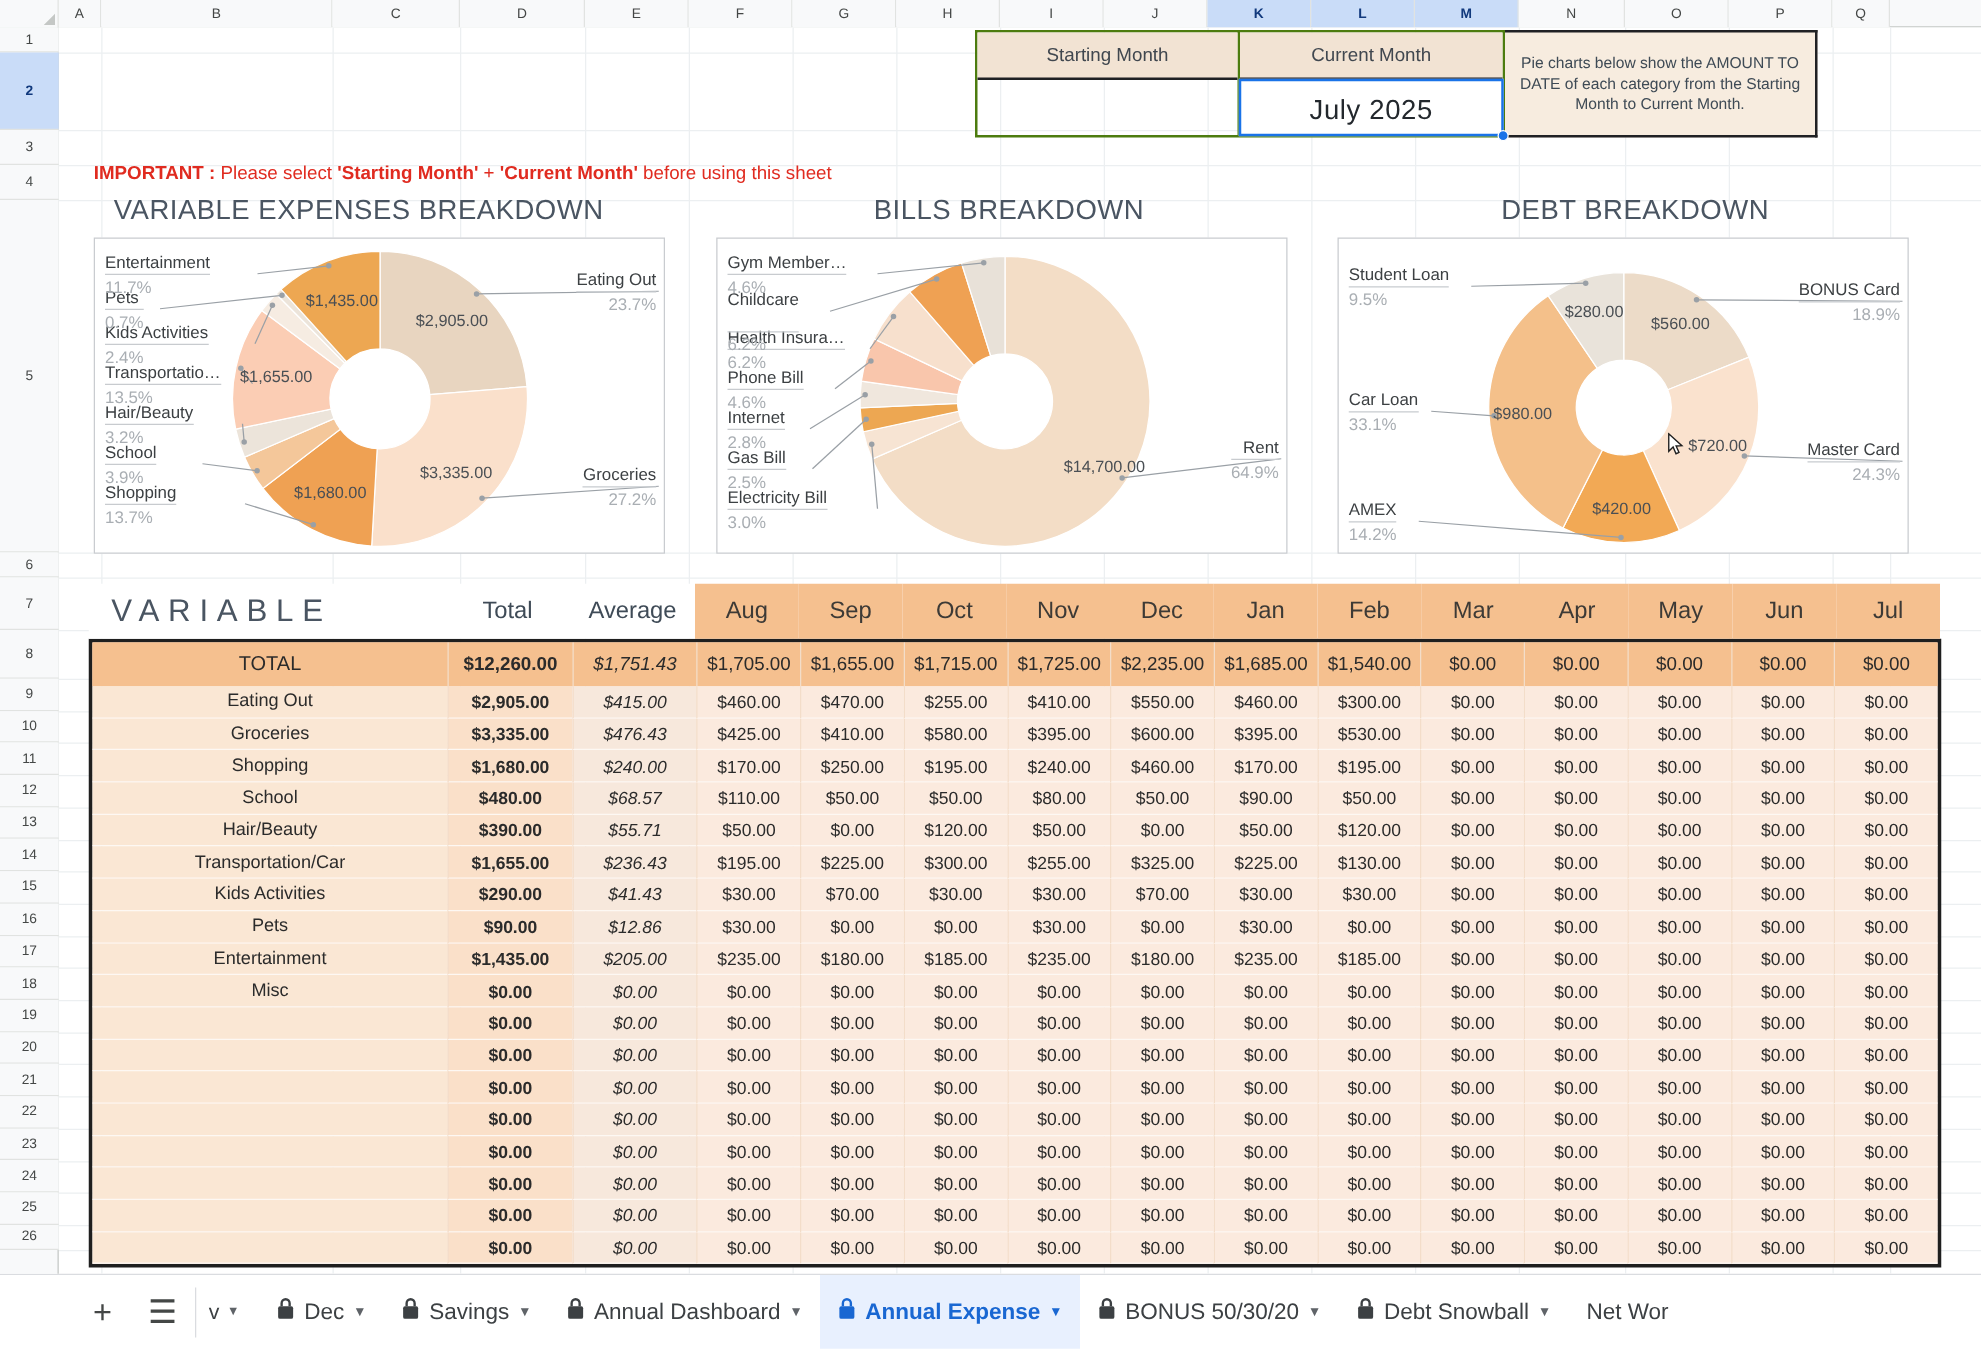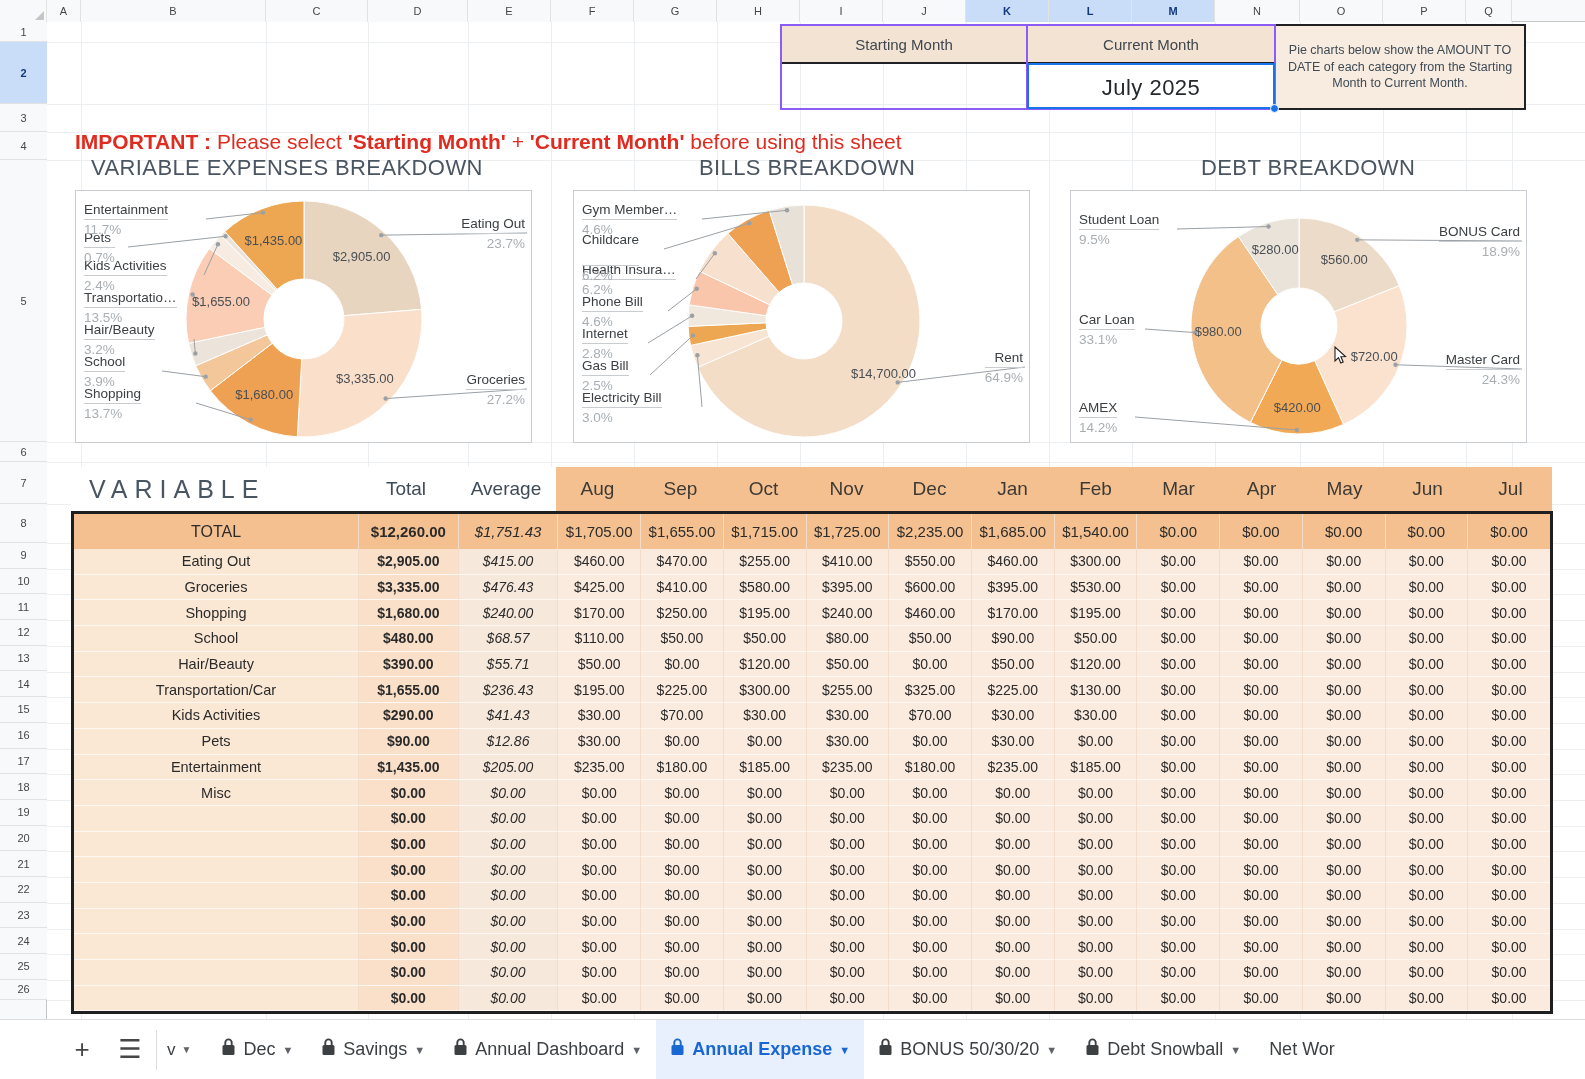--- a/index.html
+++ b/index.html
@@ -58,27 +58,27 @@
   .gl-h { position:absolute; left:0; right:0; height:1px; background:#eceff1; }
 
   
   .title {
     position: absolute; left: 30px; top: 30px;
     font-size: 45px; font-weight: bold; color: #3b4a5a;
     letter-spacing: -0.5px; white-space: nowrap;
   }
   .important {
     position: absolute; left: 28px; top: 108px;
-    font-size: 21px; color: #e02b20; white-space: nowrap;
+    font-size: 15px; color: #e02b20; white-space: nowrap;
   }
   .important b { font-weight: bold; }
 
   
   .month-group { position: absolute; top: 2px; left: 733px; display: flex; }
-  .mbox { width: 248px; border: 2px solid #8b5cf6; border-left-width:2px; }
+  .mbox { width: 212px; border: 2px solid #4d7c0f; border-left-width:2px; }
   .mbox + .mbox { border-left: none; }
   .mbox .lbl {
     height: 38px; line-height: 38px; text-align: center;
     background: #f2e3d3; font-size: 15px; color: #40474f;
     border-bottom: 2px solid #202124;
   }
   .mbox .val {
     height: 46px; line-height: 46px; text-align: center;
     background: #fff; font-size: 22px; color: #23282d;
     letter-spacing: 0.5px;

